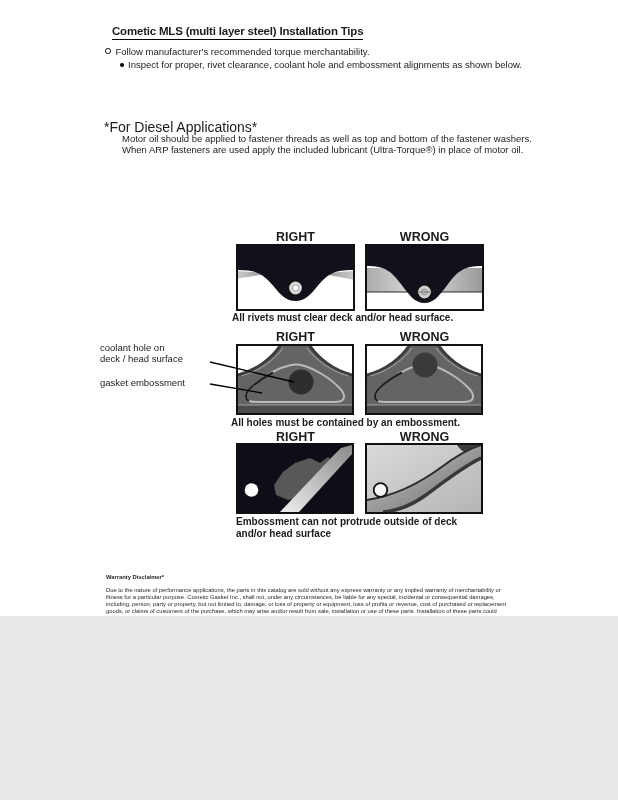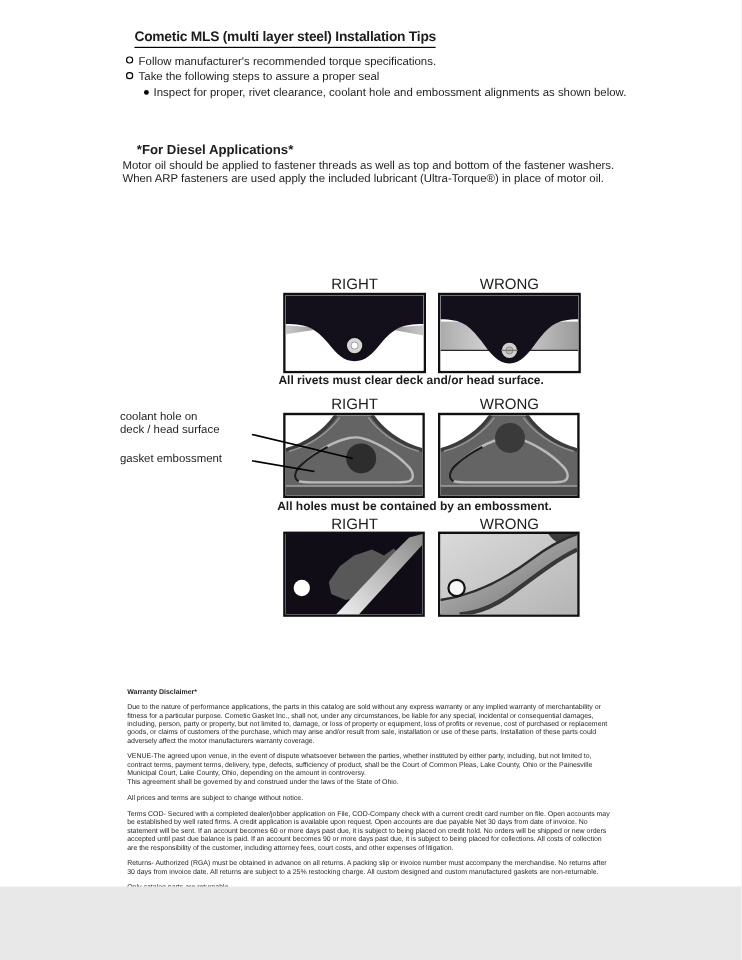--- a/index.html
+++ b/index.html
@@ -1,39 +1,39 @@
 <!DOCTYPE html>
 <html><head>
 <meta charset="utf-8">
 <style>
   html,body{margin:0;padding:0;background:#e8e8e8;}
   .page{
-    position:relative;width:618px;height:739px;background:#ffffff;
+    position:relative;width:618px;height:616px;background:#ffffff;
     font-family:"Liberation Sans","DejaVu Sans",sans-serif;color:#1c1c1c;
     overflow:hidden;margin:0 auto;
   }
   .abs{position:absolute;}
   .page-title{
     left:112px;top:25px;font-size:11.5px;font-weight:700;letter-spacing:-0.2px;
     border-bottom:1.5px solid #000;padding-bottom:2px;white-space:nowrap;
   }
   .tips{left:105px;top:45px;font-size:9.5px;line-height:13px;white-space:nowrap;}
   .b1::before{
     content:"";display:inline-block;width:3.5px;height:3.5px;border:1px solid #000;
     border-radius:50%;margin-right:5px;vertical-align:1.5px;
   }
   .b2{padding-left:15px;}
   .b2::before{
     content:"";display:inline-block;width:4px;height:4px;background:#000;
     border-radius:50%;margin-right:4px;vertical-align:1.5px;
   }
-  .diesel-heading{left:114px;top:119px;font-size:11px;font-weight:700;white-space:nowrap;}
+  .diesel-heading{left:104px;top:119px;font-size:14px;font-weight:400;white-space:nowrap;}
   .para{left:102px;font-size:9.5px;line-height:10.8px;white-space:pre-line;}
-  .p1{top:134px;} .p2{top:163px;} .p3{top:203px;}
-  .rw-label{width:119px;text-align:center;font-size:12.5px;font-weight:400;white-space:nowrap;}
+  .p1{top:134px;margin-left:20px;} .p2{top:163px;} .p3{top:203px;}
+  .rw-label{width:119px;text-align:center;font-size:12.5px;font-weight:700;white-space:nowrap;}
   .diag{width:115px;height:63px;border:2px solid #101010;line-height:0;}
   .diag2{width:114px;height:67px;border:2px solid #101010;line-height:0;}
   .col-l{left:236px;} .col-r{left:365px;}
   .caption{font-size:10px;line-height:12px;font-weight:bold;}
   .side-label{font-size:9.5px;line-height:11px;text-align:left;white-space:nowrap;}
   .legal{left:106px;top:574px;width:404px;font-size:5.8px;line-height:6.9px;color:#262626;}
   .legal .lp{white-space:pre-line;margin:0 0 6.5px 0;}
   .legal .lh{font-weight:700;margin:0 0 6.5px 0;}
   .page-code{left:394px;top:757px;font-size:13.5px;white-space:nowrap;}
   svg{display:block;}
@@ -69,22 +69,21 @@
       <linearGradient id="gblade" x1="0" y1="0" x2="1" y2="1">
         <stop offset="0" stop-color="#cccccc"></stop>
           <stop offset="1" stop-color="#6a6a6a"></stop>
       </linearGradient>
     </defs>
   </svg>
 
   <div class="abs page-title">Cometic MLS (multi layer steel) Installation Tips</div>
 
   <div class="abs tips">
-    <div class="b1">Follow manufacturer's recommended torque specifications.</div>
-    <div class="b1">Take the following steps to assure a proper seal</div>
+    <div class="b1">Follow manufacturer's recommended torque merchantability.</div>
     <div class="b2">Inspect for proper, rivet clearance, coolant hole and embossment alignments as shown below.</div>
   </div>
 
   <div class="abs diesel-heading">*For Diesel Applications*</div>
   <div class="abs para p1">Motor oil should be applied to fastener threads as well as top and bottom of the fastener washers.
 When ARP fasteners are used apply the included lubricant (Ultra-Torque®) in place of motor oil.</div>
 
   <div class="abs rw-label col-l" style="top:230px;">RIGHT</div>
   <div class="abs rw-label col-r" style="top:230px;">WRONG</div>
 
@@ -174,20 +173,21 @@
   <div class="abs diag2 col-r" style="top:443px;">
     <svg viewBox="0 0 114 67" width="114" height="67">
       <rect width="114" height="67" fill="url(#gbg3)"></rect>
       <path d="M90,0 H114 V10 C103,12 95,7 90,0 Z" fill="#3b3b3b"></path>
       <path d="M0,67 V55 C26,51 52,39 76,21 C88,12 102,4 114,0 V13 C97,21 79,35 59,50 C45,60 30,66 16,67 Z" fill="url(#gblade)"></path>
       <path d="M0,55 C26,51 52,39 76,21 C88,12 102,4 114,0" stroke="#2b2b2b" stroke-width="2" fill="none"></path>
       <path d="M16,67 C30,66 45,60 59,50 C79,35 97,21 114,13" stroke="#383838" stroke-width="3.5" fill="none"></path>
       <circle cx="13.5" cy="45" r="6.8" fill="#f7f7f7" stroke="#131313" stroke-width="1.8"></circle>
     </svg>
   </div>
+  <div class="abs caption" style="left:236px;top:516px;width:240px;">Embossment can not protrude outside of deck and/or head surface</div>
 
   <div class="abs legal">
     <div class="lh">Warranty Disclaimer*</div>
     <div class="lp">Due to the nature of performance applications, the parts in this catalog are sold without any express warranty or any implied warranty of merchantability or fitness for a particular purpose.  Cometic Gasket Inc., shall not, under any circumstances, be liable for any special, incidental or consequential damages, including, person, party or property, but not limited to, damage, or loss of property or equipment, loss of profits or revenue, cost of purchased or replacement goods, or claims of customers of the purchase, which may arise and/or result from sale, installation or use of these parts.  Installation of these parts could adversely affect the motor manufacturers warranty coverage.</div>
     <div class="lp">VENUE-The agreed upon venue, in the event of dispute whatsoever between the parties, whether instituted by either party, including, but not limited to, contract terms, payment terms, delivery, type, defects, sufficiency of product, shall be the Court of Common Pleas, Lake County, Ohio or the Painesville Municipal Court, Lake County, Ohio, depending on the amount in controversy.
 This agreement shall be governed by and construed under the laws of the State of Ohio.</div>
     <div class="lp">All prices and terms are subject to change without notice.</div>
     <div class="lp">Terms COD- Secured with a completed dealer/jobber application on File, COD-Company check with a current credit card number on file.  Open accounts may be established by well rated firms.  A credit application is available upon request.  Open accounts are due payable Net 30 days from date of invoice.  No statement will be sent.  If an account becomes 60 or more days past due, it is subject to being placed on credit hold.  No orders will be shipped or new orders accepted until past due balance is paid.  If an account becomes 90 or more days past due, it is subject to being placed for collections.  All costs of collection are the responsibility of the customer, including attorney fees, court costs, and other expenses of litigation.</div>
     <div class="lp">Returns- Authorized (RGA) must be obtained in advance on all returns.  A packing slip or invoice number must accompany the merchandise.  No returns after 30 days from invoice date.  All returns are subject to a 25% restocking charge.  All custom designed and custom manufactured gaskets are non-returnable.</div>
     <div class="lp">Only catalog parts are returnable.

